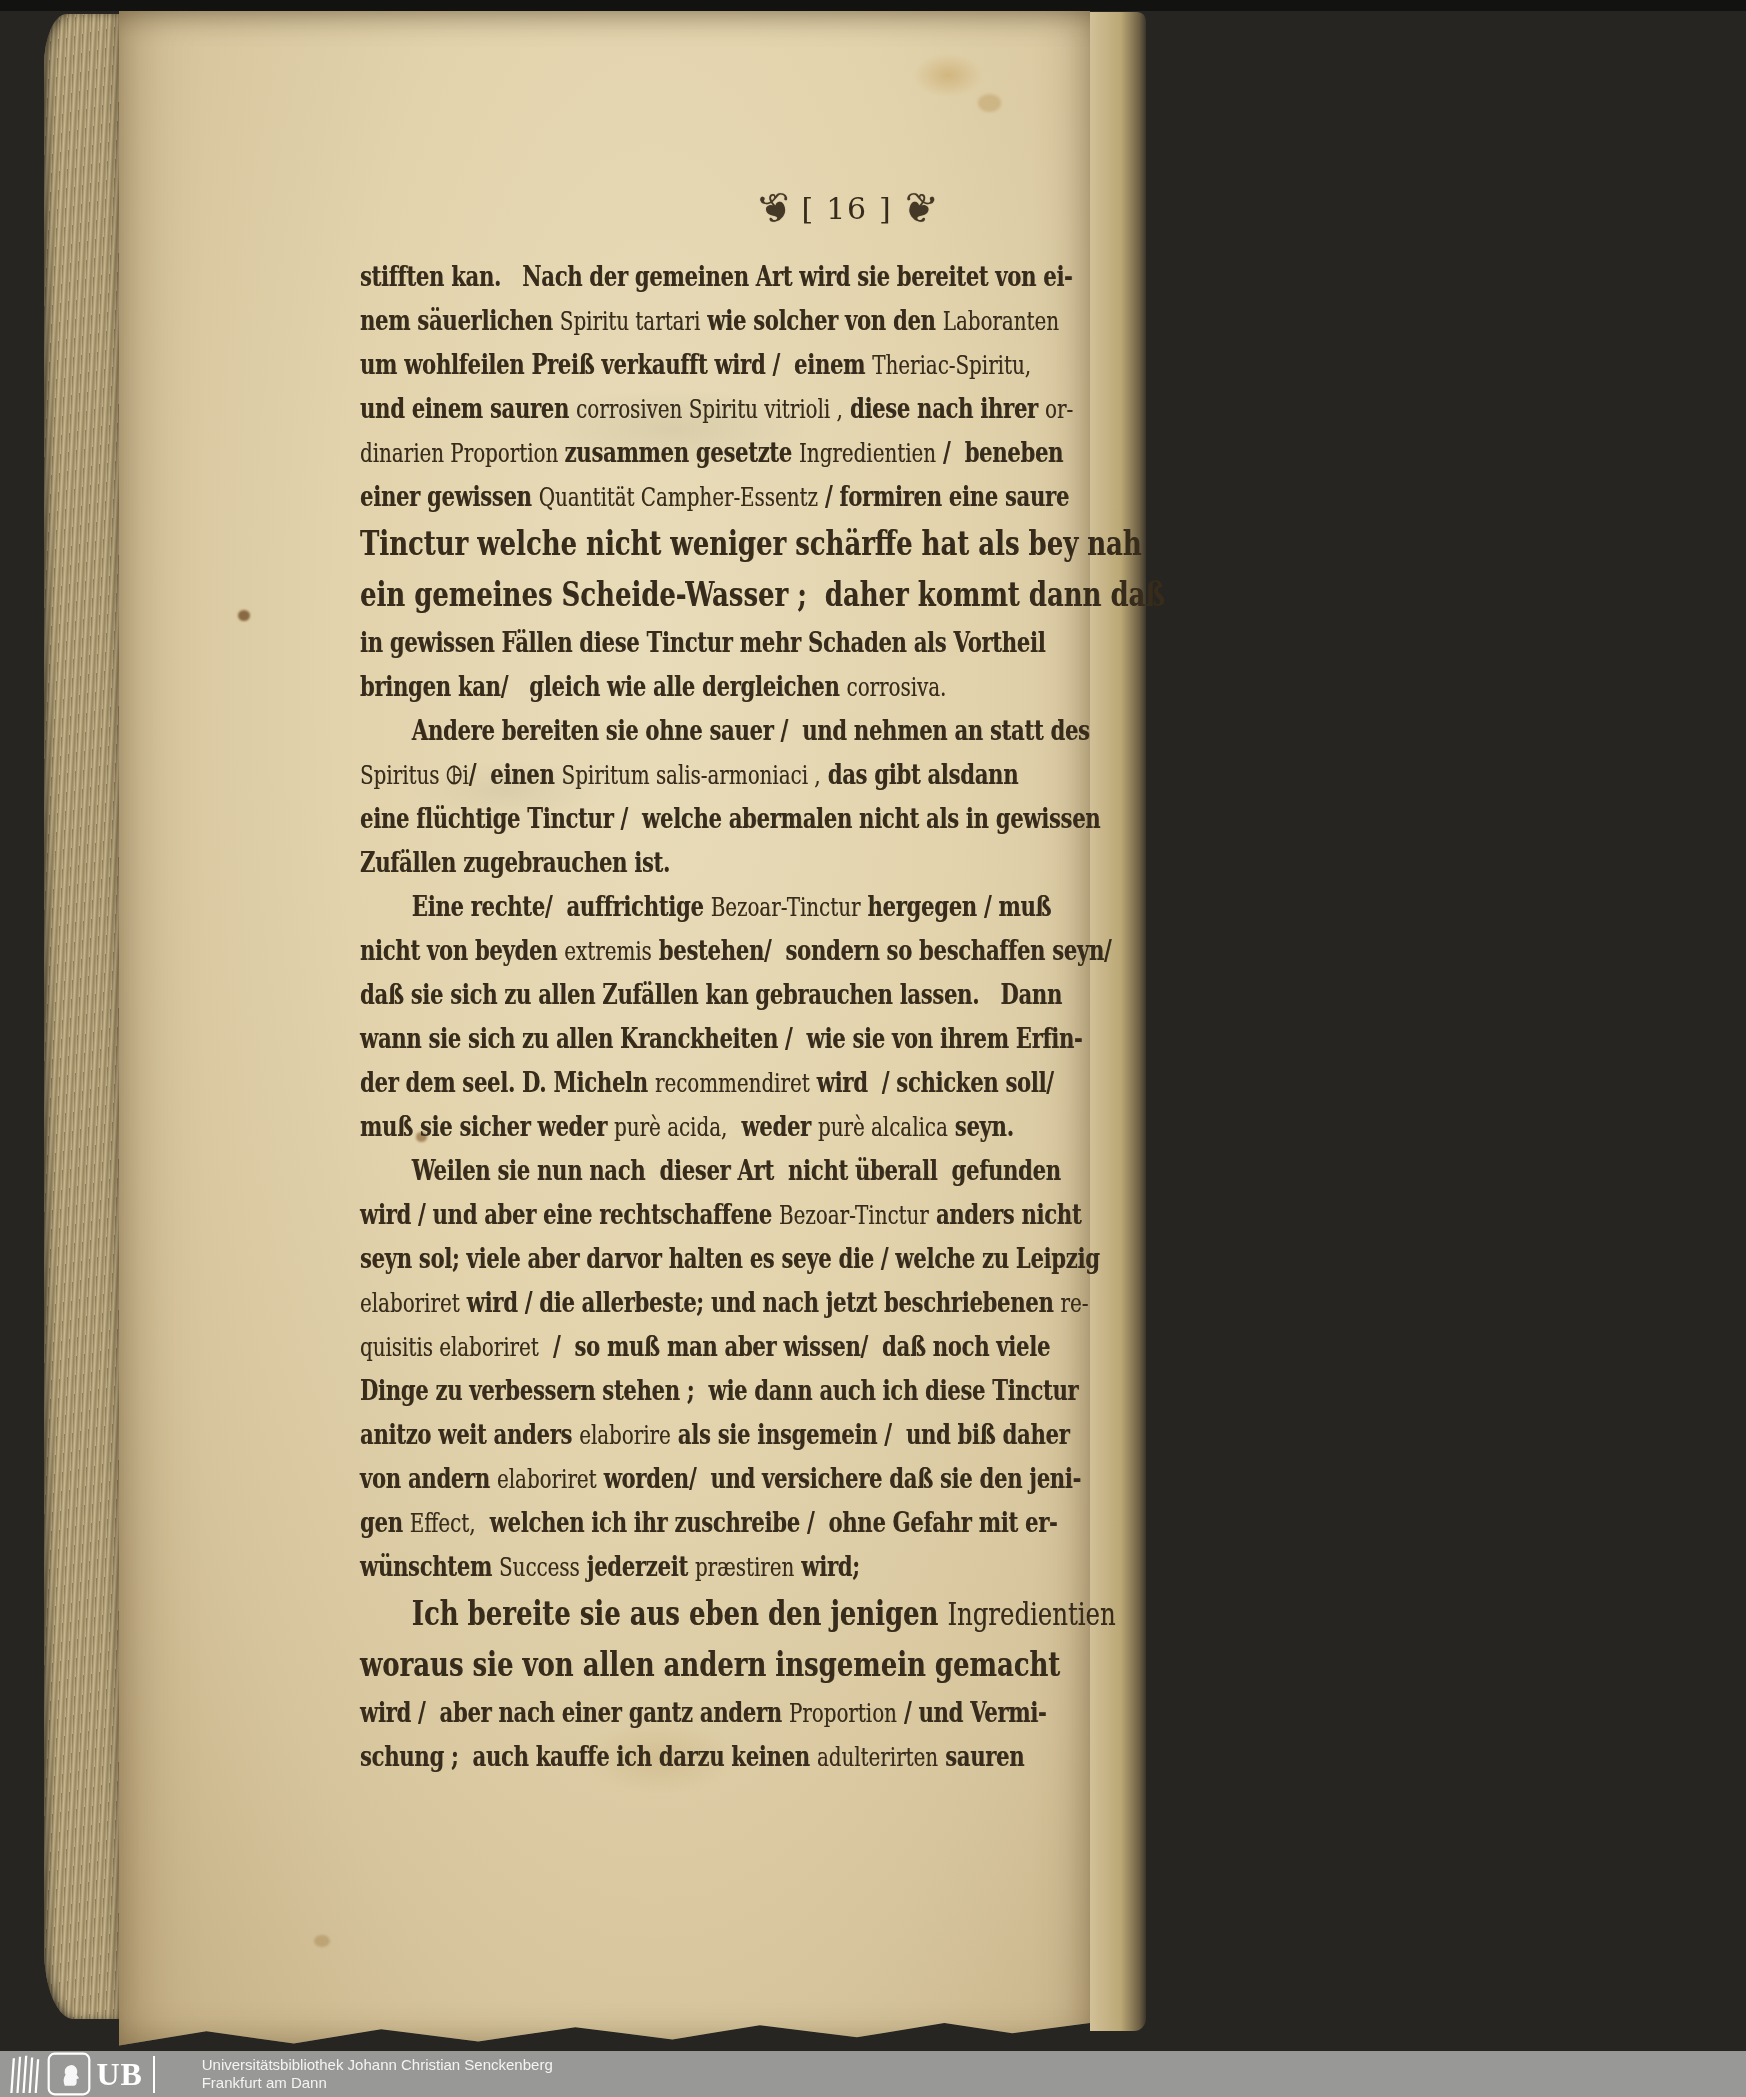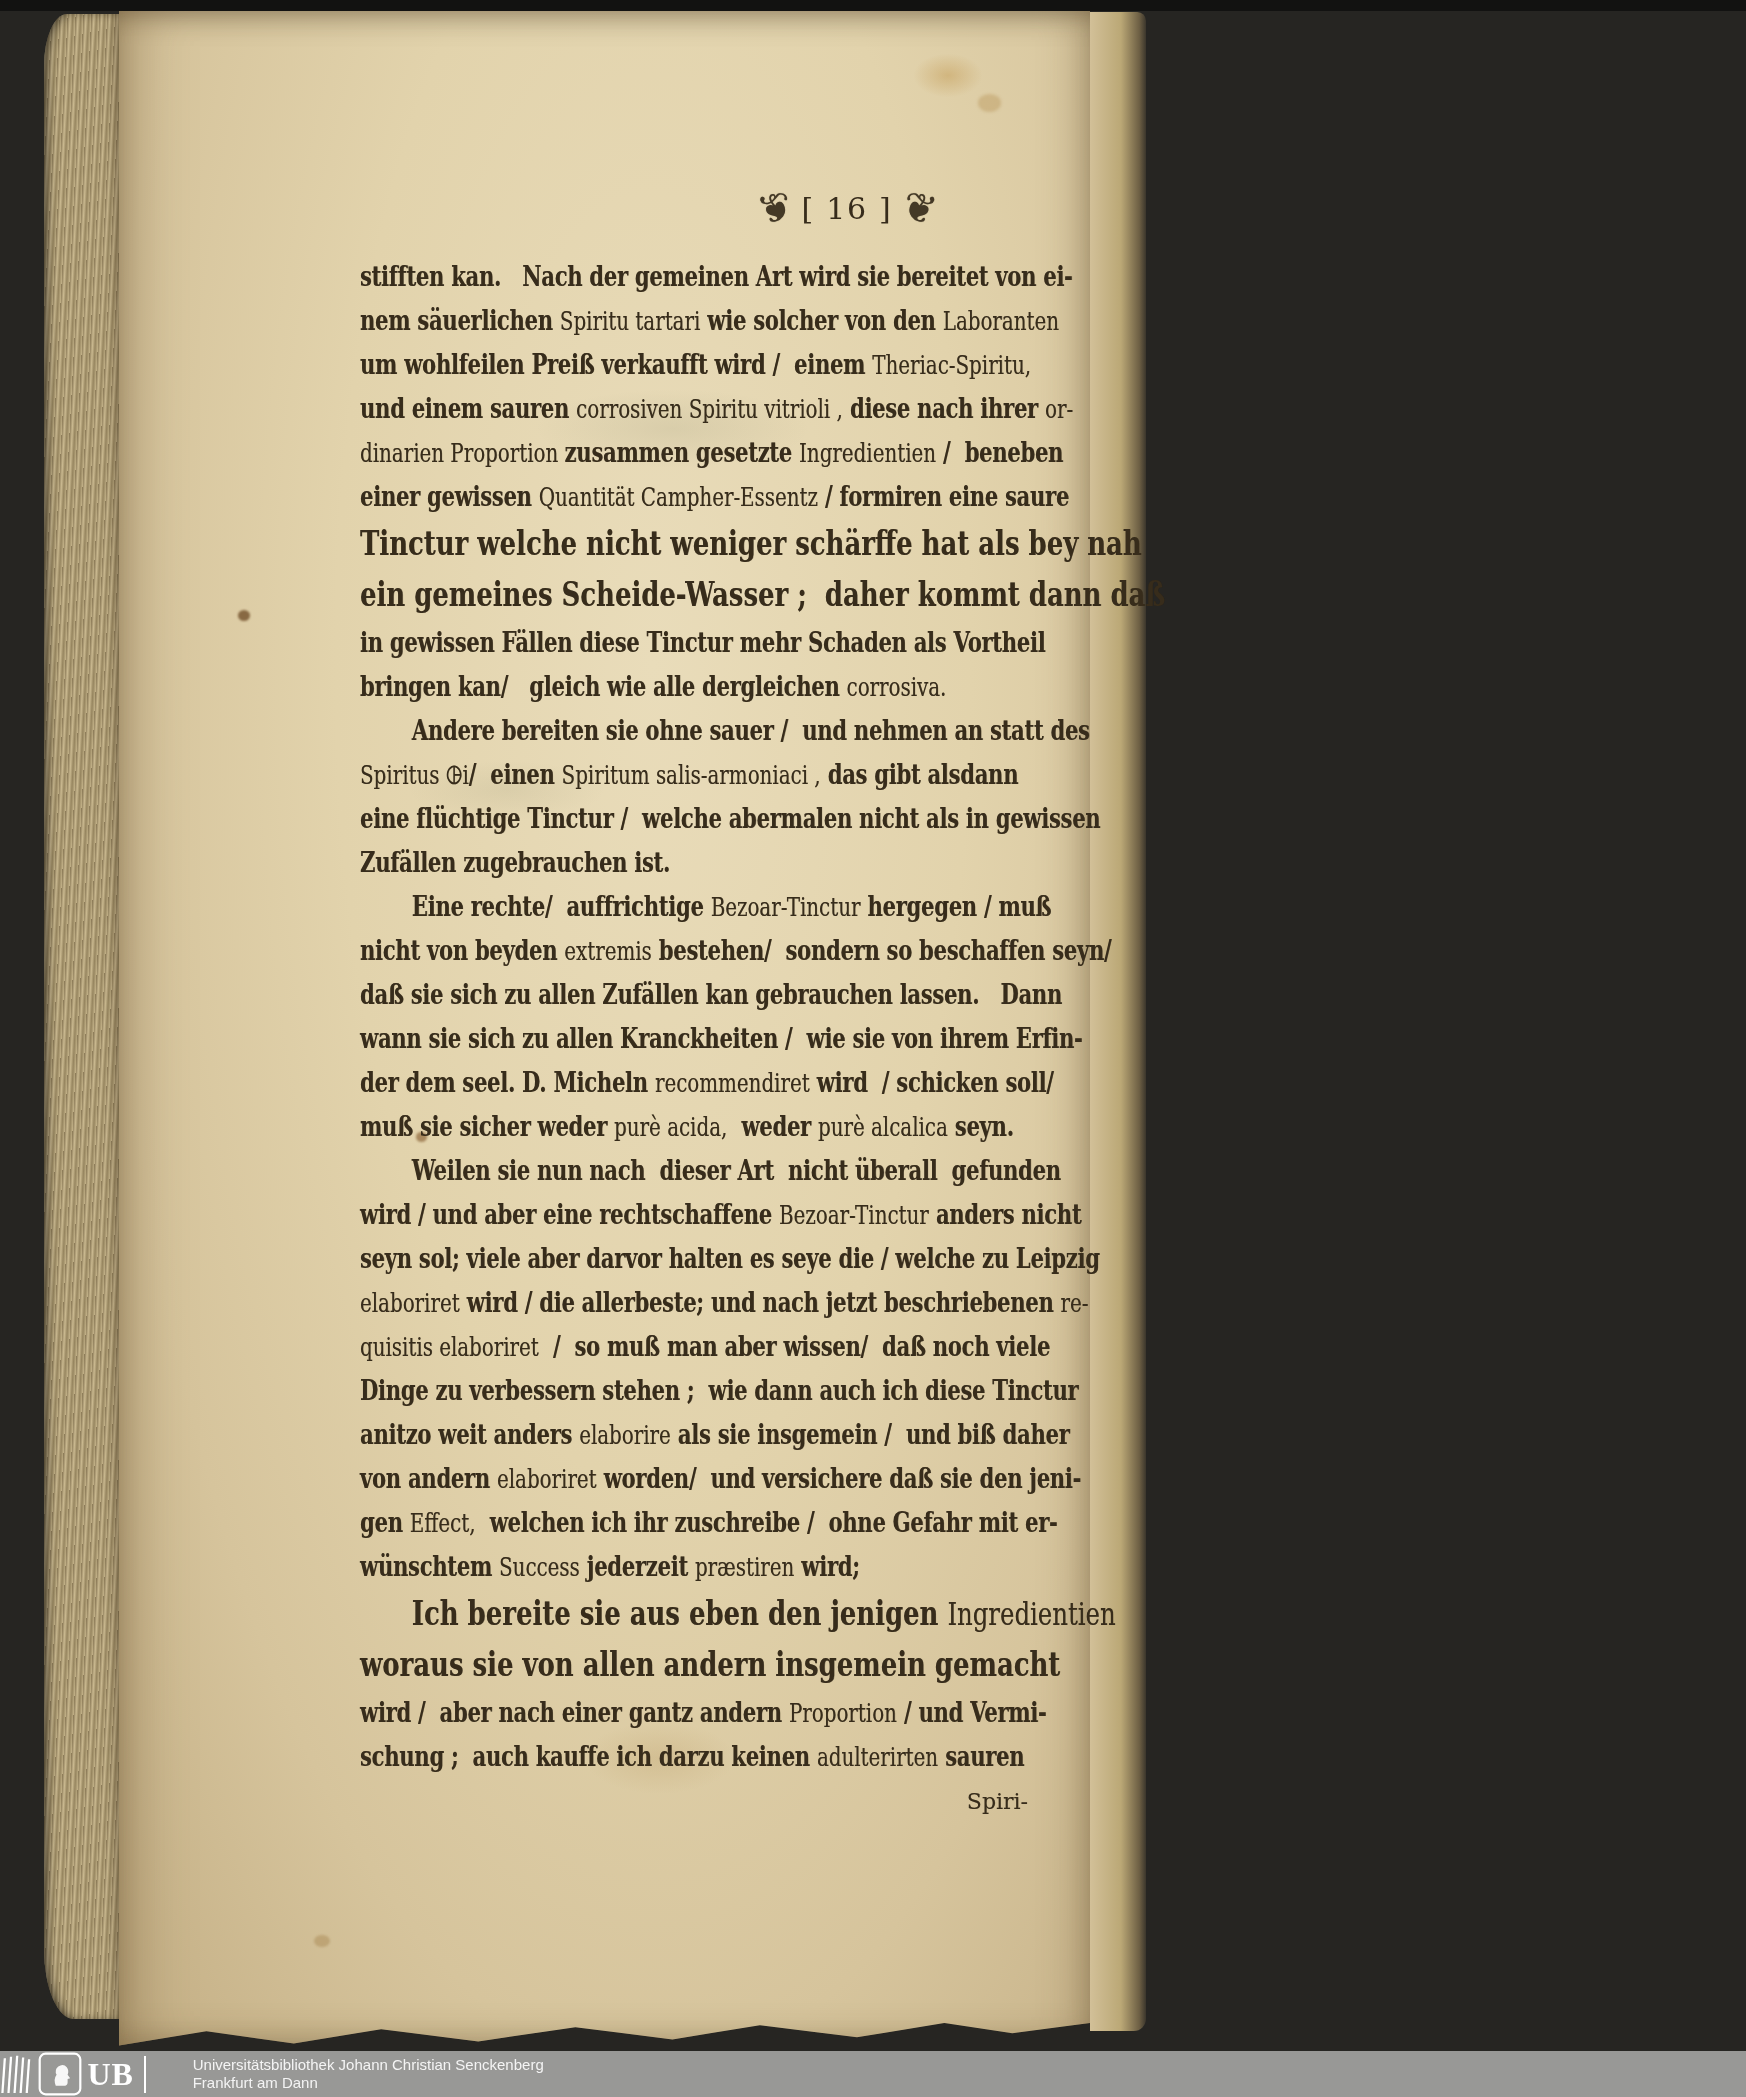--- a/index.html
+++ b/index.html
@@ -54,21 +54,21 @@
       text-shadow:0.3px 0.3px 0 rgba(45,35,20,.45);}
   .ln.lg{height:51px;line-height:51px;font-size:27px;letter-spacing:0;}
   .ln.ind{padding-left:54px;}
   .ln .antiqua{font-weight:normal;font-size:.94em;letter-spacing:0;}
   .catchword{white-space:pre;text-align:right;padding-right:35px;height:42px;line-height:42px;
       font-size:22px;font-weight:normal;margin-top:1.7px;text-shadow:0.3px 0.3px 0 rgba(45,35,20,.4);}
 
   
   .footer-bar{position:absolute;left:0;bottom:0;width:1747px;height:46px;background:rgba(152,152,150,.96);
       display:flex;align-items:center;color:#fff;}
-  .logo{display:flex;align-items:center;height:100%;padding-left:0;gap:5.2px;}
+  .logo{display:flex;align-items:center;height:100%;padding-left:9px;gap:5.2px;}
   .logo svg{display:block;}
   .logo-abbr{font-family:"Liberation Serif",serif;font-weight:bold;font-size:32px;letter-spacing:0.9px;line-height:1;}
   .logo-divider{width:1.7px;height:37px;background:#fff;margin-left:5.2px;}
   .lib-text{margin-left:47px;font-family:"Liberation Sans",sans-serif;font-size:15px;line-height:18.3px;color:#f4f4f4;}
 </style>
 </head>
 <body>
 
 <div class="scene" style="--paper: #e2d3ac; --ink: #372c1b; --bg: #262522;">
   <div class="top-gap"></div>
@@ -120,21 +120,20 @@
       <div class="ln"><span class="antiqua">quisitis elaboriret</span><span class="fraktur">  /  so muß man aber wissen/  daß noch viele</span></div>
       <div class="ln"><span class="fraktur">Dinge zu verbessern stehen ;  wie dann auch ich diese Tinctur</span></div>
       <div class="ln"><span class="fraktur">anitzo weit anders </span><span class="antiqua">elaborire</span><span class="fraktur"> als sie insgemein /  und biß daher</span></div>
       <div class="ln"><span class="fraktur">von andern </span><span class="antiqua">elaboriret</span><span class="fraktur"> worden/  und versichere daß sie den jeni-</span></div>
       <div class="ln"><span class="fraktur">gen </span><span class="antiqua">Effect,</span><span class="fraktur">  welchen ich ihr zuschreibe /  ohne Gefahr mit er-</span></div>
       <div class="ln"><span class="fraktur">wünschtem </span><span class="antiqua">Success</span><span class="fraktur"> jederzeit </span><span class="antiqua">præstiren</span><span class="fraktur"> wird;</span></div>
       <div class="ln lg ind"><span class="fraktur">Ich bereite sie aus eben den jenigen </span><span class="antiqua">Ingredientien</span></div>
       <div class="ln lg"><span class="fraktur">woraus sie von allen andern insgemein gemacht</span></div>
       <div class="ln"><span class="fraktur">wird /  aber nach einer gantz andern </span><span class="antiqua">Proportion</span><span class="fraktur"> / und Vermi-</span></div>
       <div class="ln"><span class="fraktur">schung ;  auch kauffe ich darzu keinen </span><span class="antiqua">adulterirten</span><span class="fraktur"> sauren</span></div>
-      <div class="catchword">Spiri-</div>
     </div>
 
   <div class="footer-bar" style="background: rgb(152, 152, 150);">
     <div class="logo">
       <svg width="33" height="42" viewBox="0 0 38 48">
         <g stroke="#fff" stroke-width="2.6" transform="skewX(-4)">
           <line x1="6" y1="6" x2="6" y2="46"></line>
           <line x1="13" y1="4" x2="13" y2="46"></line>
           <line x1="20" y1="3" x2="20" y2="46"></line>
           <line x1="27" y1="5" x2="27" y2="46"></line>

